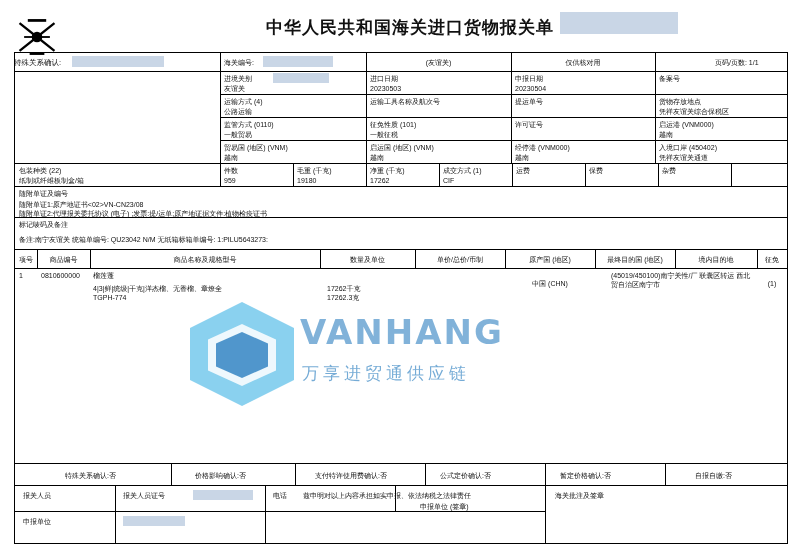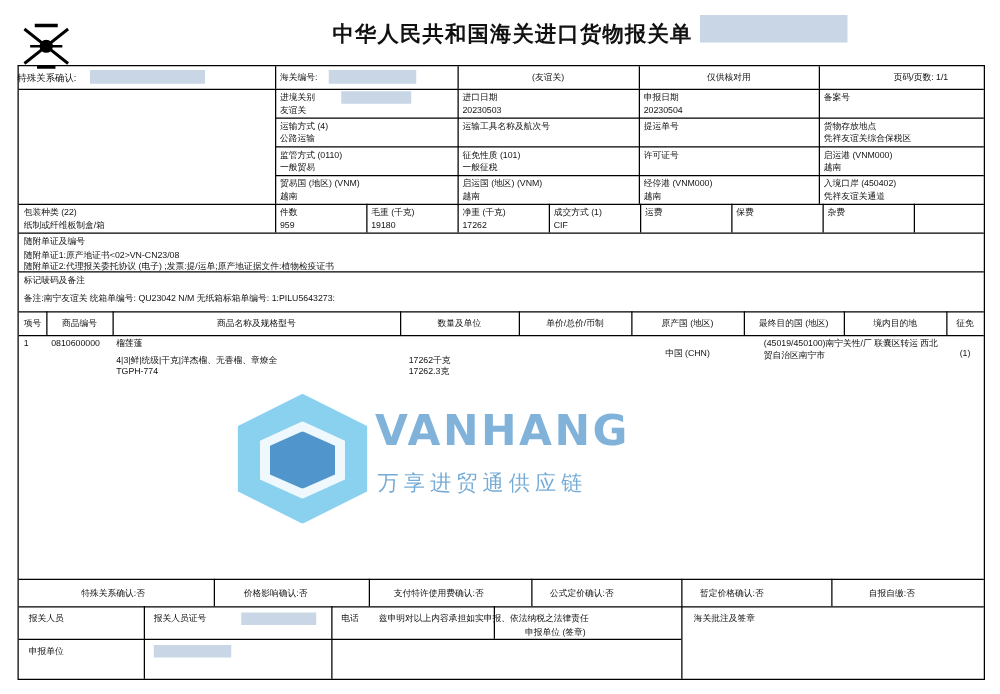--- a/index.html
+++ b/index.html
@@ -29,21 +29,21 @@
   .frame{position:absolute;left:14px;top:52px;width:772px;height:490px;border:1px solid #000;}
   .ln-h{position:absolute;background:#000;height:1px;}
   .ln-v{position:absolute;background:#000;width:1px;}
 
   .lbl{position:absolute;font-size:7px;line-height:9px;color:#111;}
   .val{position:absolute;font-size:7px;line-height:9px;color:#111;}
   .redact{position:absolute;background:#c9d6e6;}
   .ctr{text-align:center;}
 
   
-  .wm{position:absolute;left:175px;top:258px;width:430px;height:120px;pointer-events:none;}
+  .wm{position:absolute;left:175px;top:245px;width:430px;height:120px;pointer-events:none;}
   .wm .hex{
     position:absolute;left:0;top:4px;width:104px;height:104px;
     background:#29abe2;
     clip-path:polygon(50% 0%,100% 25%,100% 75%,50% 100%,0% 75%,0% 25%);
     opacity:.55;
   }
   .wm .hex2{
     position:absolute;left:18px;top:26px;width:68px;height:62px;
     background:#fff;opacity:.85;
     clip-path:polygon(50% 0%,100% 25%,100% 75%,50% 100%,0% 75%,0% 25%);

